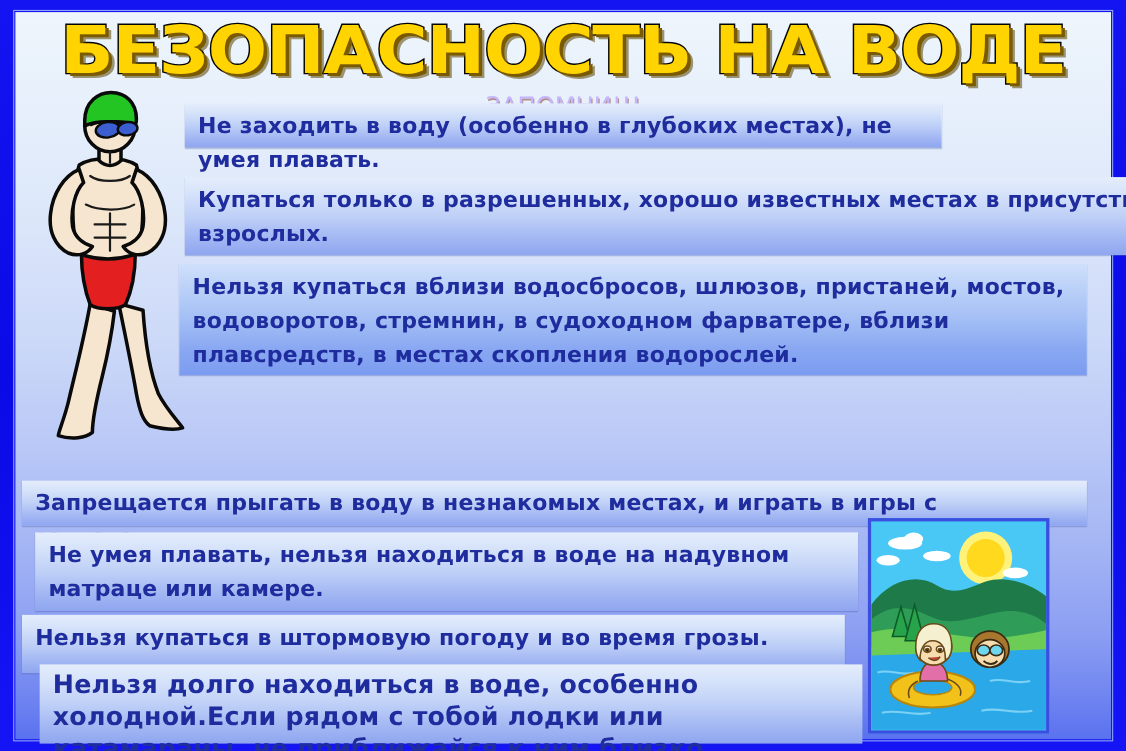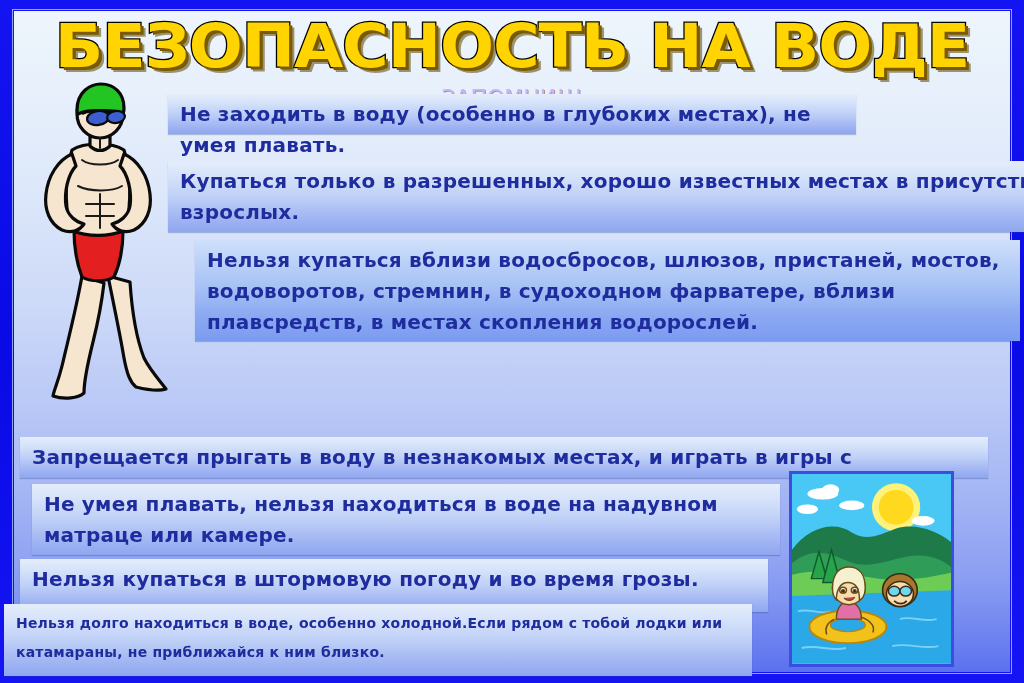--- a/index.html
+++ b/index.html
@@ -100,27 +100,27 @@
         #cfe0fb 0%,
         #bcd2f8 20%,
         #a5c0f5 48%,
         #8aa8f2 76%,
         #7b9bf0 100%);
   }
 
   
   #rule-1 { left: 168px; top: 94px;  width: 688px; height: 40px; }
   #rule-2 { left: 168px; top: 161px;  width: 948px; height: 71px; }
-  #rule-3 { left: 163px; top: 240px;  width: 825px; height: 101px; margin-left: 32px; }
+  #rule-3 { left: 163px; top: 240px;  width: 825px; height: 101px; }
   #rule-4 { left: 179px; top: 354px;  width: 809px; height: 71px; }
   #rule-5 { left:  20px; top: 437px;  width: 968px; height: 41px; }
   #rule-6 { left:  20px; top: 484px;  width: 748px; height: 71px; margin-left: 12px; }
   #rule-7 { left:  20px; top: 559px;  width: 748px; height: 53px; }
-  #rule-8 { left:  4px; top: 604px;  width: 748px; height: 72px;
-            line-height: 29px; font-size: 14px; }
+  #rule-8 { left:  36px; top: 604px;  width: 748px; height: 72px;
+            line-height: 29px; font-size: 23px; }
 
   
   #swimmer {
     position: absolute;
     left: 20px; top: 78px;
     width: 160px; height: 340px;
   }
   #swimmer svg { display:block; width:100%; height:100%; }
 
   

